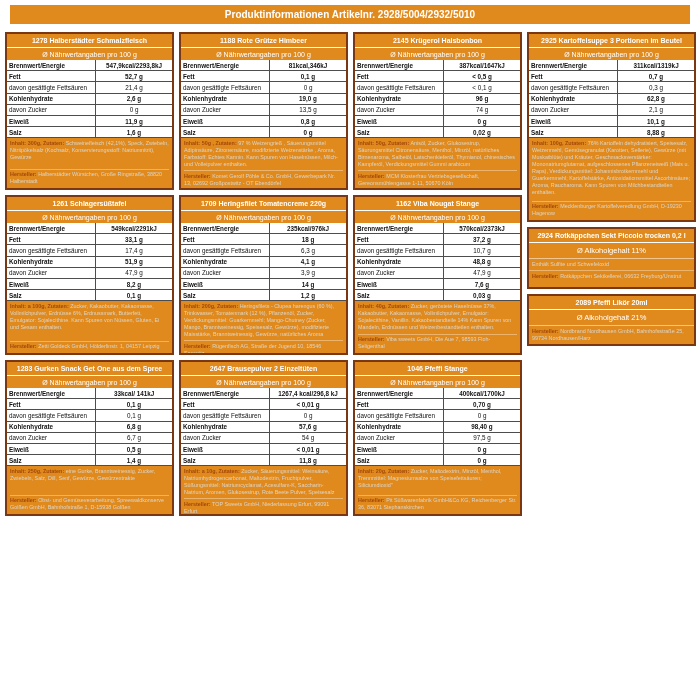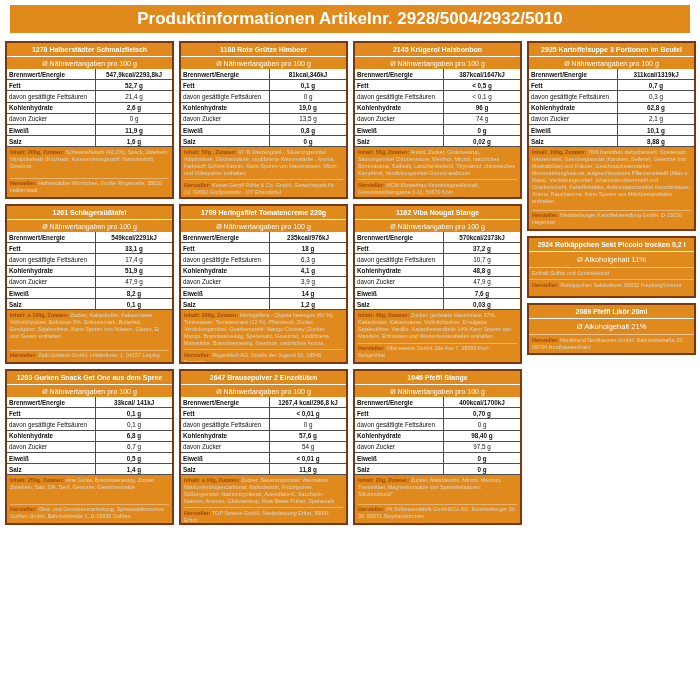--- a/index.html
+++ b/index.html
@@ -1,17 +1,17 @@
 <!DOCTYPE html>
 <html><head>
 <meta charset="utf-8">
 <style>
   html,body{margin:0;padding:0;background:#fff;}
   .page{width:700px;height:700px;position:relative;font-family:"Liberation Sans",sans-serif;background:#fff;overflow:hidden;}
-  .main-header{margin:5px 10px 8px;background:#E08A1E;color:#fff;font-weight:bold;font-size:17px;text-align:center;padding:4px 0;}
+  .main-header{margin:5px 10px 8px;background:#E08A1E;color:#fff;font-weight:bold;font-size:10px;text-align:center;padding:4px 0;}
   .grid{display:flex;gap:5px;margin:0 5px;align-items:flex-start;}
   .col{display:flex;flex-direction:column;gap:5px;width:169px;flex:0 0 169px;}
   .card{border:2px solid #7B3711;background:#fff;display:flex;flex-direction:column;overflow:hidden;box-sizing:border-box;}
   .h158{height:158px}.h160{height:160px}.h156{height:156px}.h190{height:190px}.h62{height:62px}.h52{height:52px}
   .card-title{background:#E08A1E;color:#fff;font-weight:bold;font-size:7px;text-align:center;padding:3px 1px;border-bottom:1px solid #fff;white-space:nowrap;overflow:hidden;flex:0 0 auto;}
   .card-sub{background:#E08A1E;color:#fff;font-size:7px;text-align:center;padding:2.5px 0;flex:0 0 auto;}
   .ntable{display:flex;flex-direction:column;background:#fff;flex:0 0 auto;}
   .nrow{display:flex;border-top:1px solid #4d4d4d;font-size:6.3px;color:#111;}
   .nrow:first-child{border-top:none;}
   .nrow .lbl{width:54%;padding:1.6px 2px;border-right:1px solid #4d4d4d;box-sizing:border-box;}

